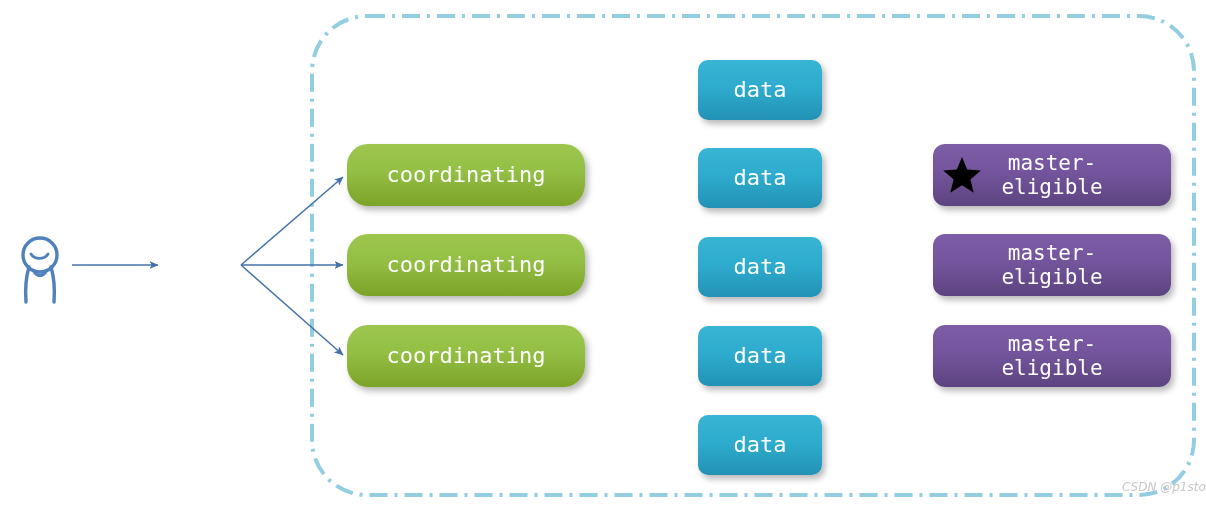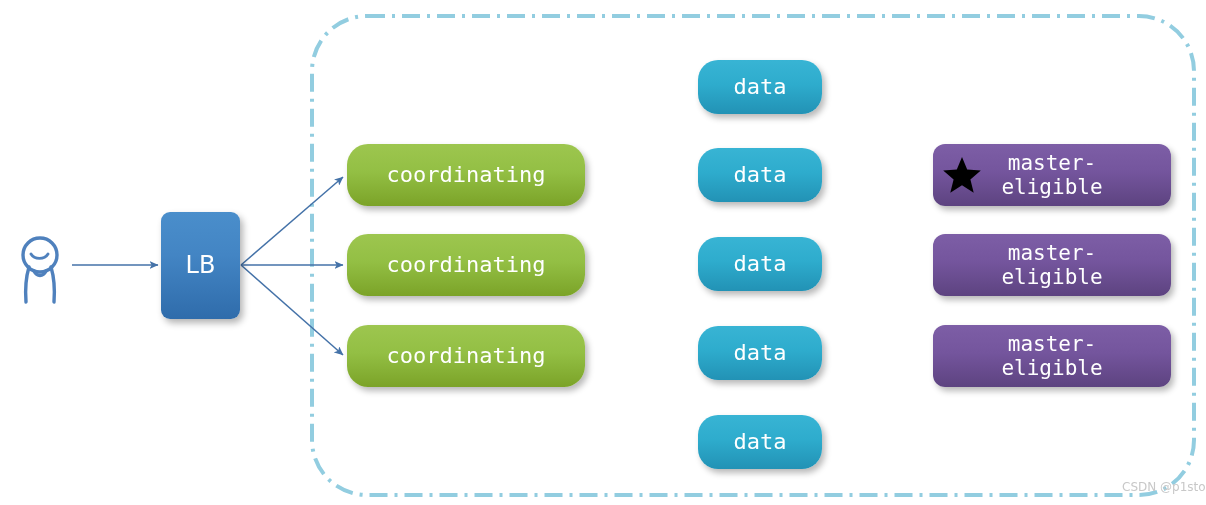--- a/index.html
+++ b/index.html
@@ -73,24 +73,24 @@
     height: 62px;
     background: linear-gradient(to bottom, #9dc64f 0%, #93bf44 45%, #7ba328 100%);
     font-size: 22px;
     border-radius: 21px;
   }
 
   
   .node-data {
     left: 698px;
     width: 124px;
-    height: 54px;
+    height: 60px;
     background: linear-gradient(to bottom, #38b4d4 0%, #2eaccd 45%, #2292b5 100%);
     font-size: 22px;
-    border-radius: 20px;
+    border-radius: 10px;
   }
 
   
   .node-master {
     left: 933px;
     width: 238px;
     height: 62px;
     background: linear-gradient(to bottom, #7d5ea6 0%, #74559d 45%, #5d4380 100%);
     font-size: 21px;
     border-radius: 12px;
@@ -138,20 +138,21 @@
   
   .watermark {
     position: absolute;
     left: 1122px;
     top: 480px;
     font-family: "DejaVu Sans", sans-serif;
     font-size: 12px;
     color: #c8c8c8;
     white-space: nowrap;
     user-select: none;
+    font-style: italic;
   }
 </style>
 </head>
 <body>
 
 <div id="canvas">
 
   <div class="cluster-boundary">
     <svg width="886" height="483" viewBox="0 0 886 483">
       <rect x="2" y="2" width="882" height="479" rx="55" ry="55" fill="none" stroke="#92cde0" stroke-width="4" stroke-dasharray="18 7 3 7" stroke-linecap="butt"></rect>
@@ -177,23 +178,20 @@
   <div class="user-figure">
     <svg width="64" height="72" viewBox="0 0 64 72">
       <circle cx="30" cy="22" r="17" fill="none" stroke="#4f81bd" stroke-width="3.4"></circle>
       <path d="M21,21 a9.5,8 0 0 0 17,0" fill="none" stroke="#4f81bd" stroke-width="2.8" stroke-linecap="round"></path>
       <path d="M19,34 C16,44 15,56 16,69" fill="none" stroke="#4f81bd" stroke-width="3.4" stroke-linecap="round"></path>
       <path d="M41,34 C44,44 45,56 44,69" fill="none" stroke="#4f81bd" stroke-width="3.4" stroke-linecap="round"></path>
       <path d="M24,38 C27,44 33,44 36,38" fill="none" stroke="#4f81bd" stroke-width="3.4" stroke-linecap="round"></path>
     </svg>
   </div>
 
-  <div class="node node-lb">
-    <span>LB</span>
-  </div>
 
   <div class="node node-coord" style="top:144px">
     <span class="label">coordinating</span>
   </div>
   <div class="node node-coord" style="top:234px">
     <span class="label">coordinating</span>
   </div>
   <div class="node node-coord" style="top:325px">
     <span class="label">coordinating</span>
   </div>

